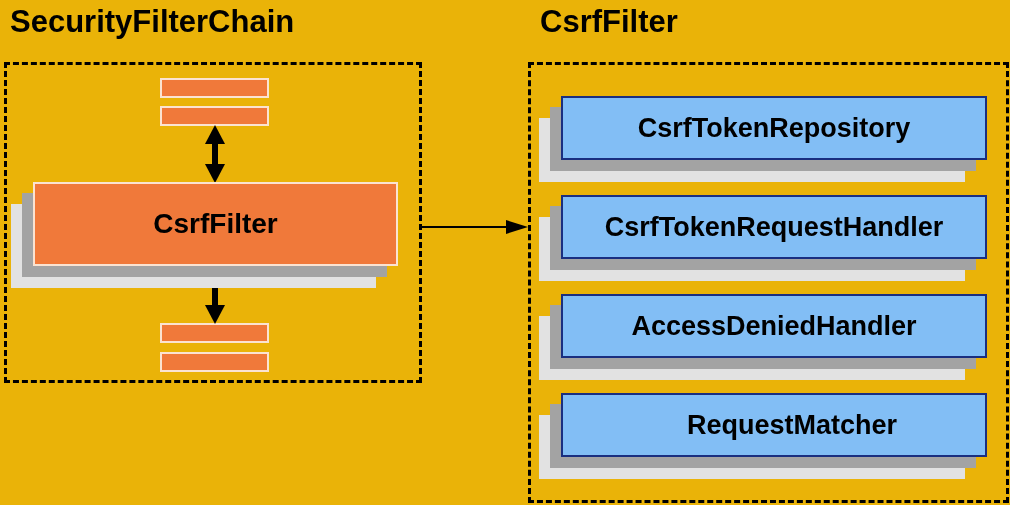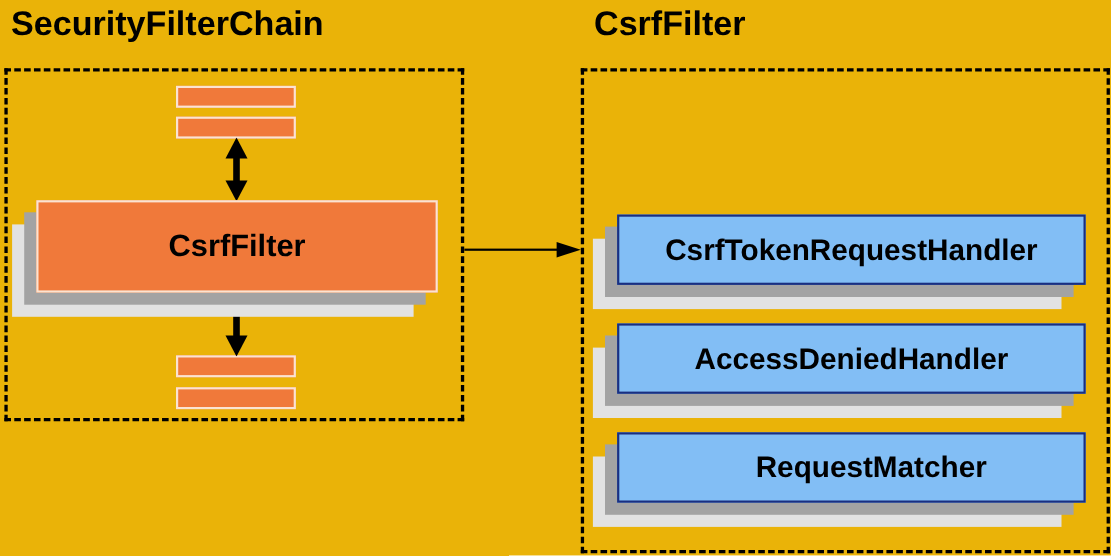--- a/index.html
+++ b/index.html
@@ -86,20 +86,23 @@
 
   <div id="csrf-filter-box">
     <span>CsrfFilter</span>
   </div>
 
   <svg class="arrow-svg" id="connector-arrow" width="107" height="20">
     <rect x="0" y="9" width="86" height="2" fill="#000"></rect>
     <polygon points="106,10 84,3 84,17" fill="#000"></polygon>
   </svg>
 
+  <div class="component-box" id="component-0">
+    <span>CsrfTokenRepository</span>
+  </div>
   <div class="component-box" id="component-2">
     <span>AccessDeniedHandler</span>
   </div>
   <div class="component-box" id="component-1">
     <span>CsrfTokenRequestHandler</span>
   </div>
   <div class="component-box" id="component-3">
     <span>RequestMatcher</span>
   </div>
 

